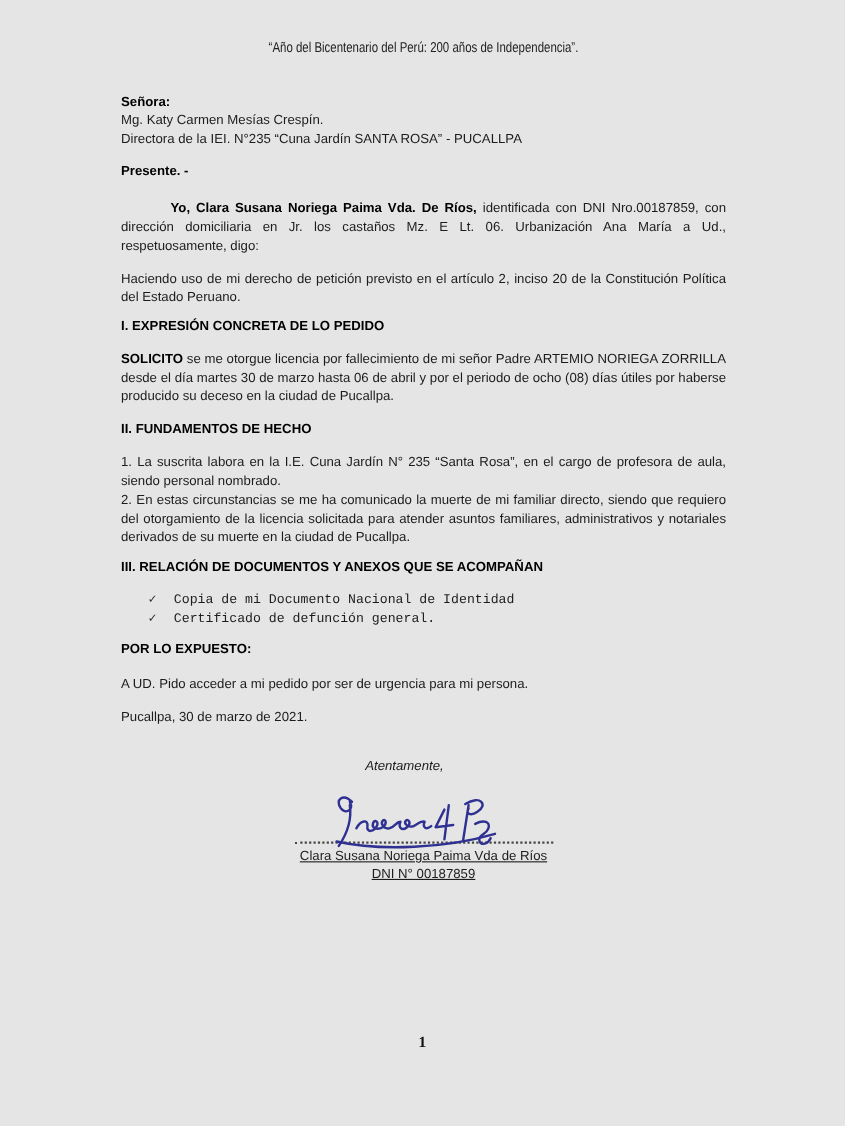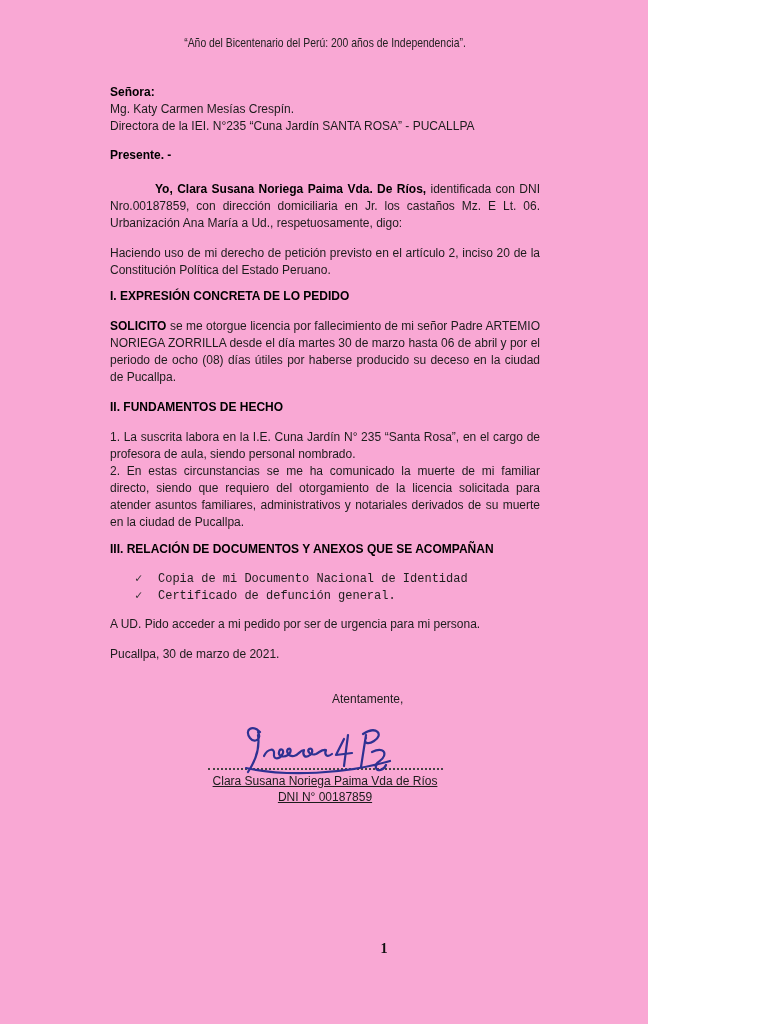--- a/index.html
+++ b/index.html
@@ -10,23 +10,23 @@
   }
   body {
     width: 768px;
     height: 1024px;
     overflow: hidden;
     font-family: "Liberation Sans", sans-serif;
     color: #1c1c1c;
   }
   .page {
     position: relative;
-    width: 648px;
+    width: 768px;
     height: 1024px;
-    background: #f9a8d4;
+    background: #e5e5e5;
   }
   .content {
     padding: 36px 108px 0 110px;
     font-size: 12px;
     line-height: 17px;
     text-align: left;
   }
   .b { font-weight: bold; color: #000; }
 
   .header-quote-wrap {
@@ -84,20 +84,21 @@
   .closing-request { margin: 0 0 16px 0; }
 
   .date-line {
     text-align: left;
     margin: 0 0 28px 0;
   }
 
   .farewell {
     margin: 0 0 8px 222px;
     line-height: 17px;
+    font-style: italic;
   }
 
   .signature-block {
     width: 260px;
     margin: 14px auto;
     text-align: center;
     position: relative;
     text-decoration: underline;
   }
   .signature-svg {
@@ -163,20 +164,21 @@
     <div class="heading">III. RELACIÓN DE DOCUMENTOS Y ANEXOS QUE SE ACOMPAÑAN</div>
     <div class="check-list">
       <div class="check-row">
         <span class="check-mark">✓</span><span>Copia de mi Documento Nacional de Identidad</span>
       </div>
       <div class="check-row">
         <span class="check-mark">✓</span><span>Certificado de defunción general.</span>
       </div>
     </div>
 
+    <div class="heading plx">POR LO EXPUESTO:</div>
 
     <p class="para closing-request">A UD. Pido acceder a mi pedido por ser de urgencia para mi persona.</p>
 
     <div class="date-line">Pucallpa, 30 de marzo de 2021.</div>
 
     <div class="farewell">Atentamente,</div>
 
     <div class="signature-block">
       <svg class="signature-svg" width="210" height="58" viewBox="0 0 210 58">
         <g fill="none" stroke-width="2.2" stroke-linecap="round" stroke-linejoin="round" stroke="#2e3192">

